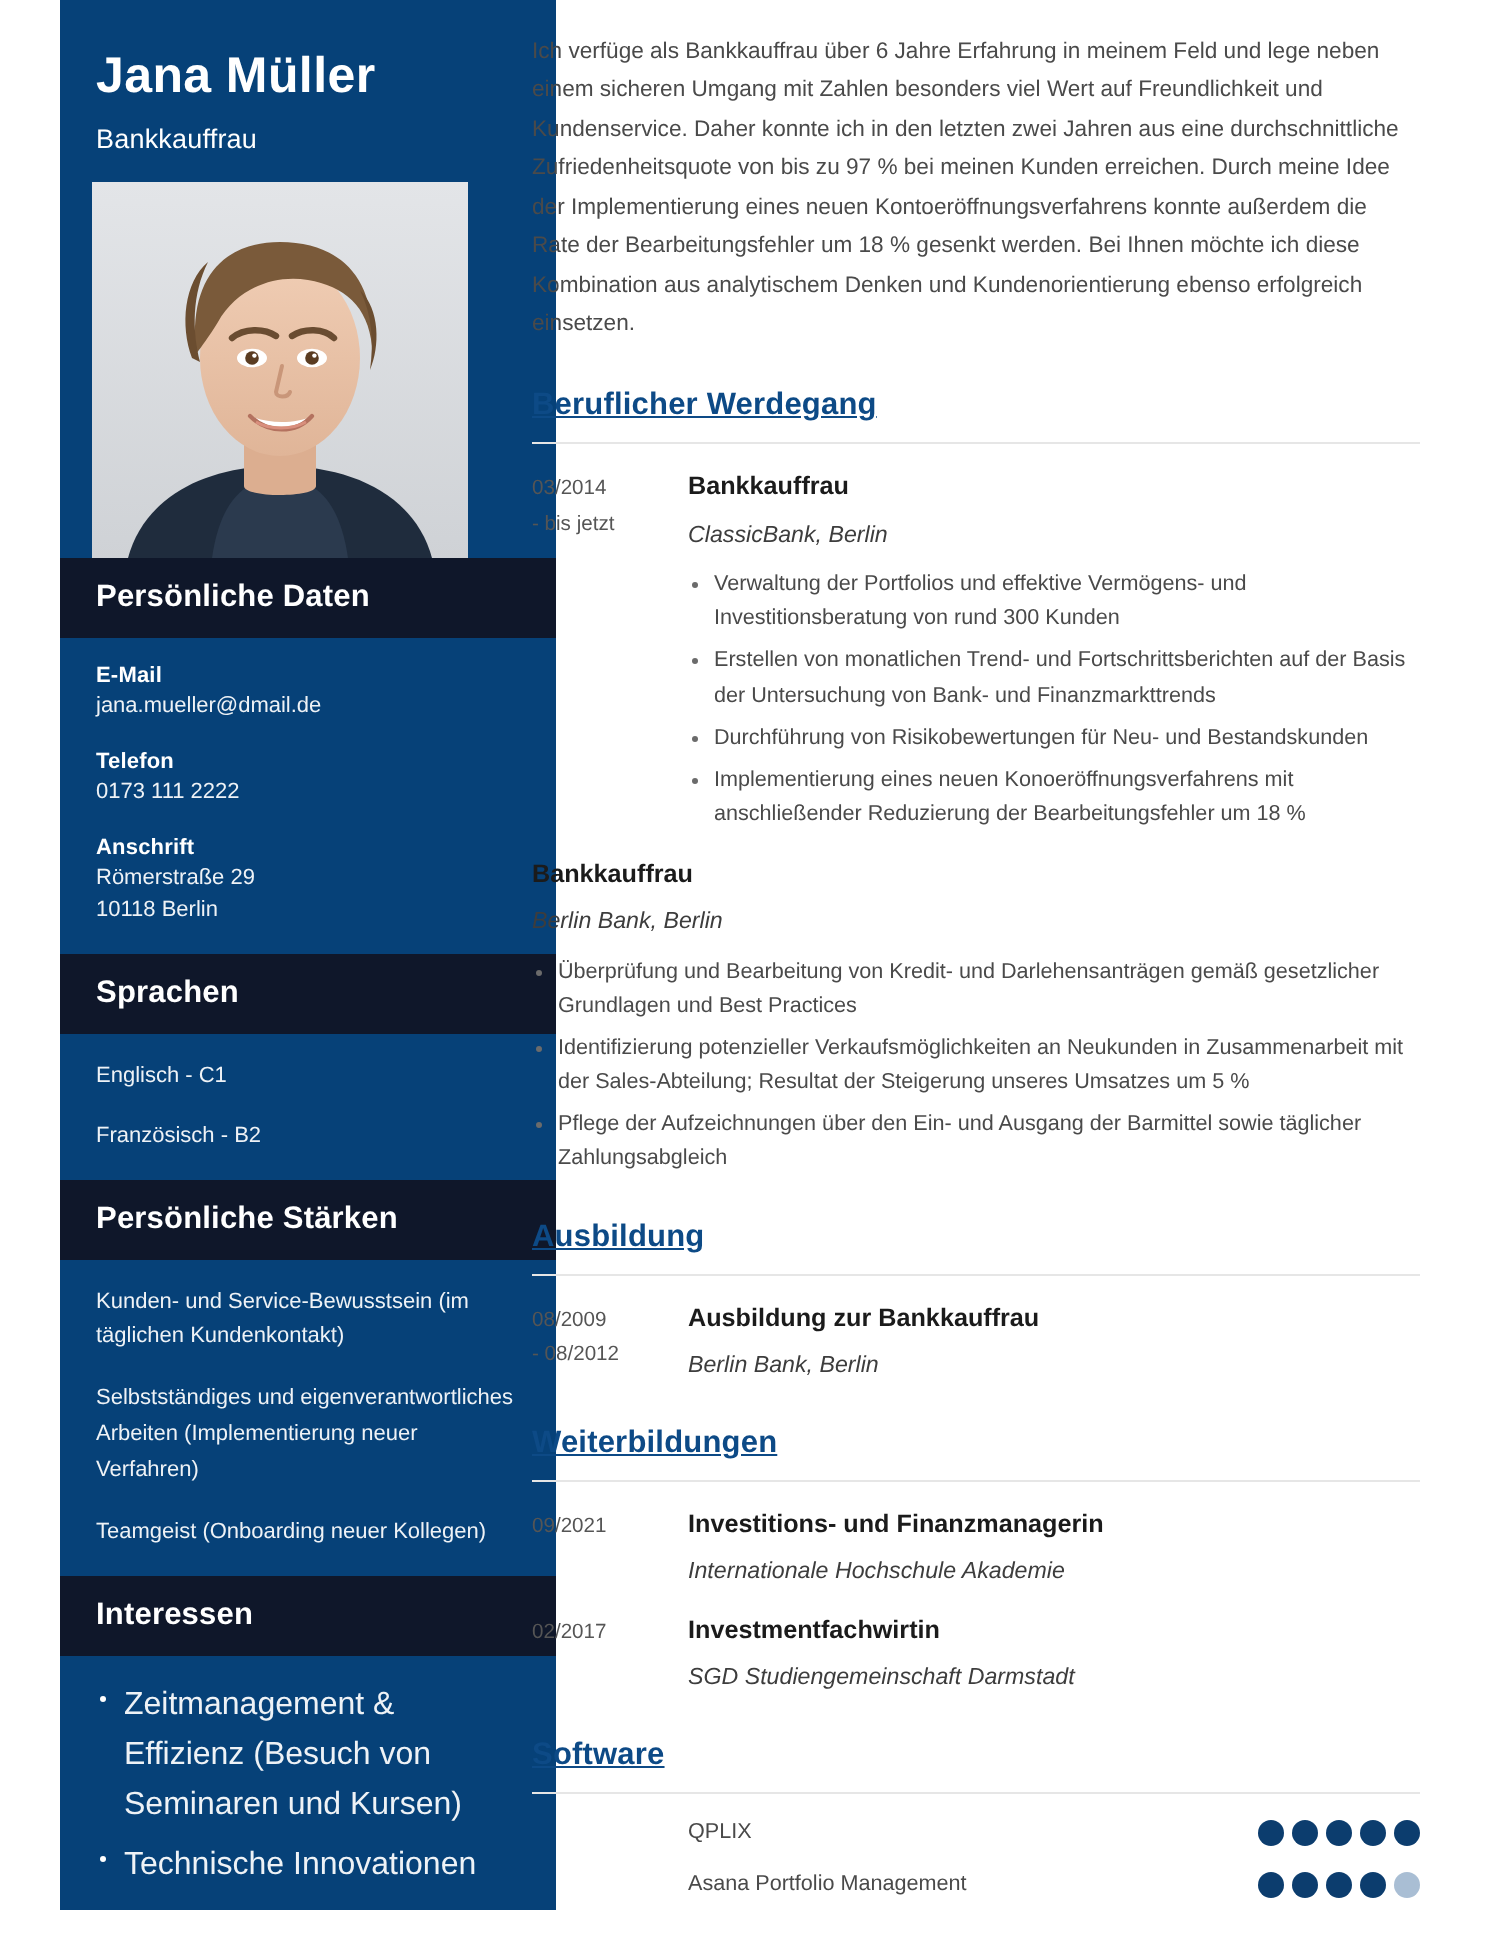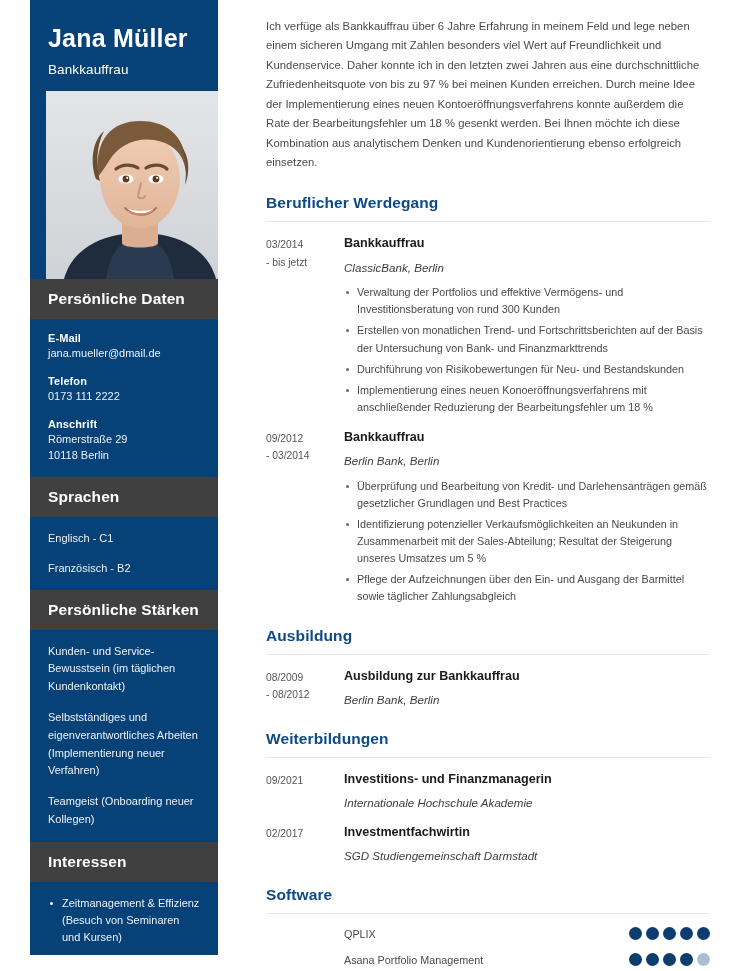--- a/index.html
+++ b/index.html
@@ -18,21 +18,21 @@
     width: 750px;
     height: 971px;
     background: #ffffff;
   }
 
   
   .sidebar {
     position: absolute;
     left: 30px;
     top: 0;
-    width: 188px;
+    width: 248px;
     height: 955px;
     background: #064178;
     color: #ffffff;
     overflow: hidden;
   }
 
   .sb-name {
     font-size: 25px;
     font-weight: bold;
     letter-spacing: 0.2px;
@@ -51,21 +51,21 @@
     margin: 14px 16px 0 16px;
     width: 188px;
     height: 188px;
     background: #d8dade;
     overflow: hidden;
     position: relative;
   }
   .photo-wrap svg { display: block; width: 188px; height: 188px; }
 
   .sb-section-head {
-    background: #404040;
+    background: #0f172a;
     font-size: 15.5px;
     font-weight: bold;
     padding: 11px 18px 11px 18px;
     letter-spacing: 0.1px;
   }
 
   .sb-body { padding: 13px 18px 13px 18px; }
 
   .sb-label {
     font-size: 11px;
@@ -91,21 +91,21 @@
   .sb-para {
     font-size: 11px;
     line-height: 1.62;
     color: #eef2f6;
     margin-bottom: 13px;
   }
   .sb-para:last-child { margin-bottom: 0; }
 
   .sb-ul { list-style: none; }
   .sb-ul li {
-    font-size: 11px;
+    font-size: 16px;
     line-height: 1.55;
     color: #eef2f6;
     position: relative;
     padding-left: 14px;
     margin-bottom: 5px;
   }
   .sb-ul li:last-child { margin-bottom: 16px; }
   .sb-ul li::before {
     content: "";
     position: absolute;
@@ -135,20 +135,21 @@
 
   .m-section { margin-top: 22px; }
 
   .m-head {
     font-size: 15.5px;
     font-weight: bold;
     color: #0d4a86;
     padding-bottom: 9px;
     border-bottom: 1px solid #e6e6e6;
     letter-spacing: 0.1px;
+    text-decoration: underline;
   }
 
   .entry {
     display: flex;
     margin-top: 13px;
   }
   .entry-dates {
     width: 78px;
     flex: 0 0 78px;
     font-size: 10.3px;
@@ -339,24 +340,20 @@
           <ul class="entry-ul">
             <li>Verwaltung der Portfolios und effektive Vermögens- und Investitionsberatung von rund 300 Kunden</li>
             <li>Erstellen von monatlichen Trend- und Fortschrittsberichten auf der Basis der Untersuchung von Bank- und Finanzmarkttrends</li>
             <li>Durchführung von Risikobewertungen für Neu- und Bestandskunden</li>
             <li>Implementierung eines neuen Konoeröffnungsverfahrens mit anschließender Reduzierung der Bearbeitungsfehler um 18 %</li>
           </ul>
         </div>
       </div>
 
       <div class="entry">
-        <div class="entry-dates">
-          <div>09/2012</div>
-          <div>- 03/2014</div>
-        </div>
         <div class="entry-body">
           <div class="entry-title">Bankkauffrau</div>
           <div class="entry-org">Berlin Bank, Berlin</div>
           <ul class="entry-ul">
             <li>Überprüfung und Bearbeitung von Kredit- und Darlehensanträgen gemäß gesetzlicher Grundlagen und Best Practices</li>
             <li>Identifizierung potenzieller Verkaufsmöglichkeiten an Neukunden in Zusammenarbeit mit der Sales-Abteilung; Resultat der Steigerung unseres Umsatzes um 5 %</li>
             <li>Pflege der Aufzeichnungen über den Ein- und Ausgang der Barmittel sowie täglicher Zahlungsabgleich</li>
           </ul>
         </div>
       </div>

